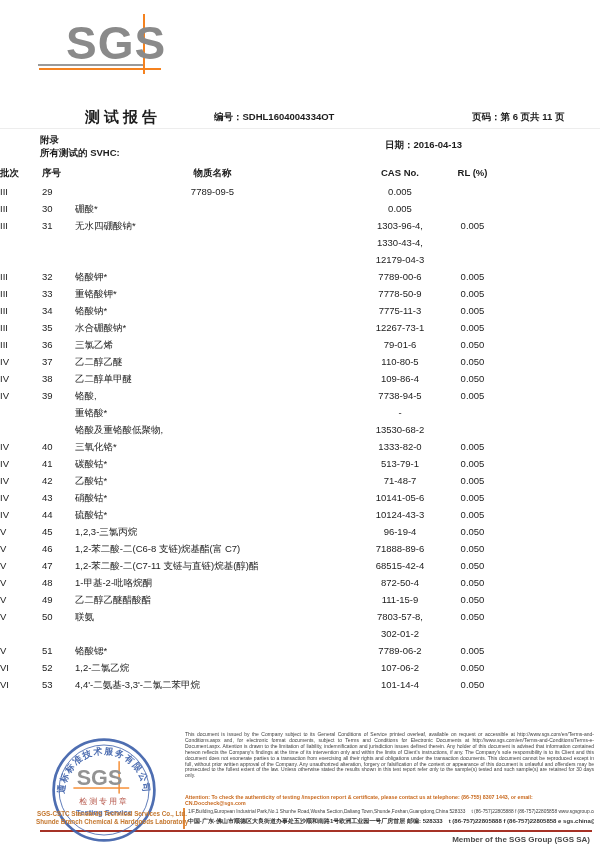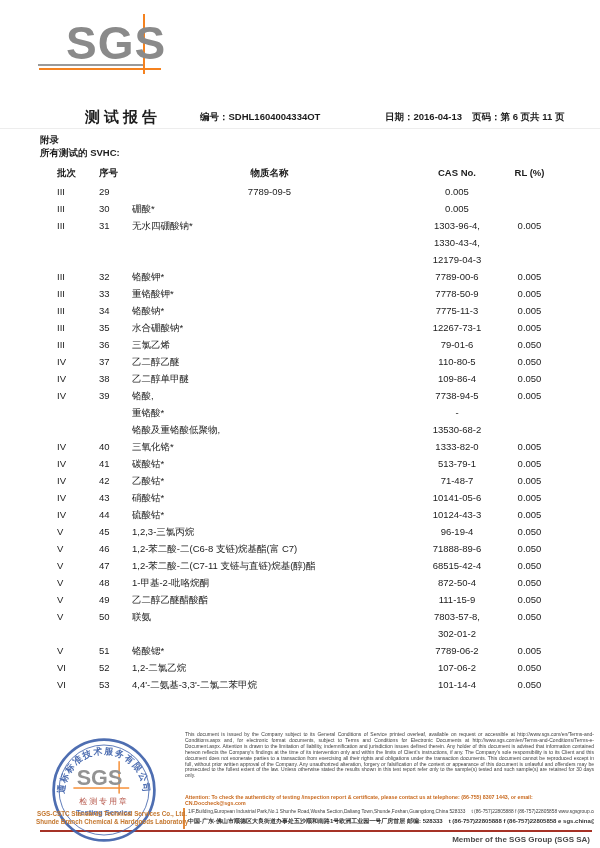--- a/index.html
+++ b/index.html
@@ -11,29 +11,29 @@
   .logo-text{position:absolute;left:28px;top:8px;font-size:46px;font-weight:bold;
              color:#8a8a8a;letter-spacing:1px;line-height:1;}
   .logo-underline{position:absolute;left:0;top:52px;width:105px;height:2px;background:#9a9a9a;}
   .logo-hline{position:absolute;left:1px;top:56px;width:122px;height:2px;background:#f5821f;}
   .logo-vline{position:absolute;left:105px;top:2px;width:2px;height:60px;background:#f5821f;}
 
   
   .header-row{position:absolute;left:0;top:108px;width:524px;height:18px;}
   .report-title{position:absolute;left:85px;top:0;font-size:15px;font-weight:bold;letter-spacing:4px;}
   .hdr-item{position:absolute;top:3px;font-size:9.5px;font-weight:bold;white-space:nowrap;}
-  .hdr-no{left:200px;} .hdr-date{left:385px;} .hdr-page{left:472px;}
+  .hdr-no{left:214px;} .hdr-date{left:385px;margin-top:28px;} .hdr-page{left:472px;}
   .header-rule{position:absolute;left:0;top:128px;width:600px;height:1px;background:#ededed;}
 
   .appendix-title{position:absolute;left:40px;top:134px;font-size:9.5px;font-weight:bold;}
   .appendix-sub{position:absolute;left:40px;top:147px;font-size:9.5px;font-weight:bold;}
 
   
   .svhc-table{position:absolute;left:0;top:164px;width:600px;}
-  .trow{display:grid;grid-template-columns:42px 33px 275px 100px 45px;padding-left:57px;
+  .trow{display:grid;grid-template-columns:42px 33px 275px 100px 45px;
         font-size:9.5px;line-height:17px;}
   .thead .cell{font-weight:bold;}
   .cell{white-space:nowrap;}
   .c-batch{text-align:left;}
   .c-no{text-align:left;}
   .c-name{text-align:left;}
   .c-name.hd{text-align:center;}
   .c-cas{text-align:center;}
   .c-rl{text-align:center;}
   .tbody{margin-top:2px;}

